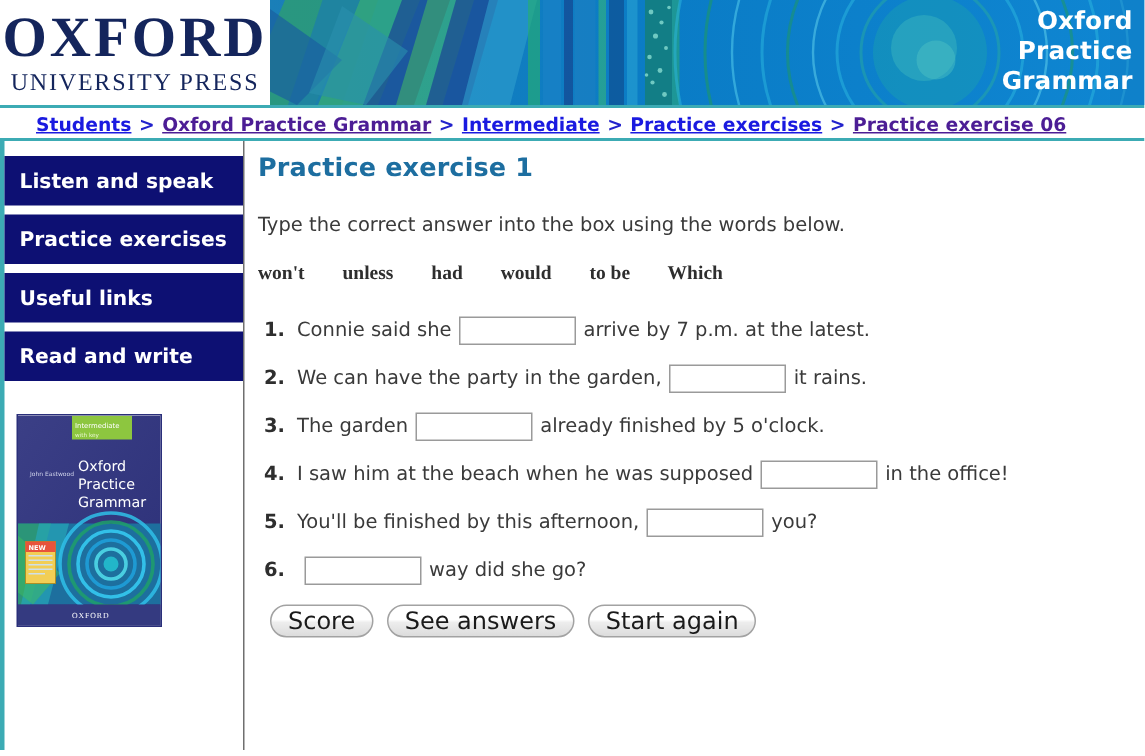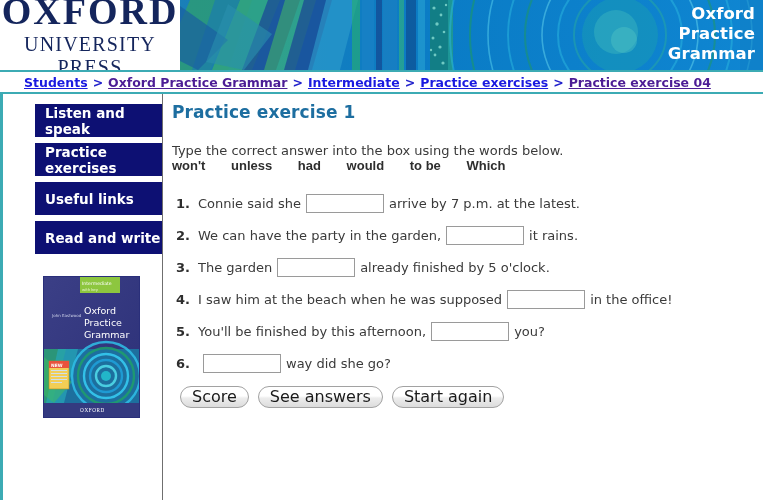--- a/index.html
+++ b/index.html
@@ -38,26 +38,25 @@
     font-family: "Liberation Serif", "DejaVu Serif", serif;
     font-size: 38px;
     font-weight: bold;
     letter-spacing: 2px;
     color: #14255c;
     line-height: 0.95;
     margin-top: 2px;
   }
   .logo-up {
     font-family: "Liberation Serif", "DejaVu Serif", serif;
-    font-size: 20px;
+    font-size: 16px;
     font-weight: normal;
     letter-spacing: 1.2px;
     color: #14255c;
     margin-top: 3px;
-    text-align: center;
   }
   .header-art {
     position: absolute;
     left: 180px; top: 0;
     width: 583px; height: 70px;
     overflow: hidden;
     background: #0b78c4;
   }
   .header-art svg { display: block; }
 
@@ -111,21 +110,20 @@
     height: 406px;
   }
   .sidebar {
     position: absolute;
     left: 0; top: 0;
     width: 162px;
     height: 406px;
     border-left: 3px solid #3cabb4;
     box-sizing: border-box;
     background: #ffffff;
-    padding-left: 32px;
   }
   .navlist {
     padding-top: 10px;
   }
   .navitem {
     height: 33px;
     background: #0d1073;
     color: #ffffff;
     font-family: "DejaVu Sans", "Liberation Sans", sans-serif;
     font-size: 13.5px;
@@ -176,24 +174,25 @@
     color: #1d6ea0;
     letter-spacing: 0.1px;
   }
   .instruction {
     margin-top: 21px;
     font-size: 13px;
     color: #3a3a3a;
     font-family: "DejaVu Sans", "Liberation Sans", sans-serif;
   }
   .wordbank {
+    margin-top: 16px;
     font-size: 13px;
     font-weight: bold;
     color: #2e2e2e;
-    font-family: Liberation Sans, sans-serif;
+    font-family: Liberation Serif, serif;
   }
   .wordbank span { margin-right: 22px; }
   .wordbank span:last-child { margin-right: 0; }
 
   .questions { margin-top: 21px; }
   .qrow {
     display: flex;
     align-items: center;
     font-size: 13px;
     color: #3a3a3a;
@@ -328,21 +327,21 @@
 
 <div class="crumbbar">
   <span class="crumb blue">Students</span>
   <span class="crumb-sep">&gt;</span>
   <span class="crumb purple">Oxford Practice Grammar</span>
   <span class="crumb-sep">&gt;</span>
   <span class="crumb blue">Intermediate</span>
   <span class="crumb-sep">&gt;</span>
   <span class="crumb blue">Practice exercises</span>
   <span class="crumb-sep">&gt;</span>
-  <span class="crumb purple">Practice exercise 04</span>
+  <span class="crumb purple">Practice exercise 06</span>
 </div>
 
 <div class="page">
 
   <div class="sidebar">
     <div class="navlist">
       <div class="navitem">
         <span>Listen and speak</span>
       </div>
       <div class="navitem">

